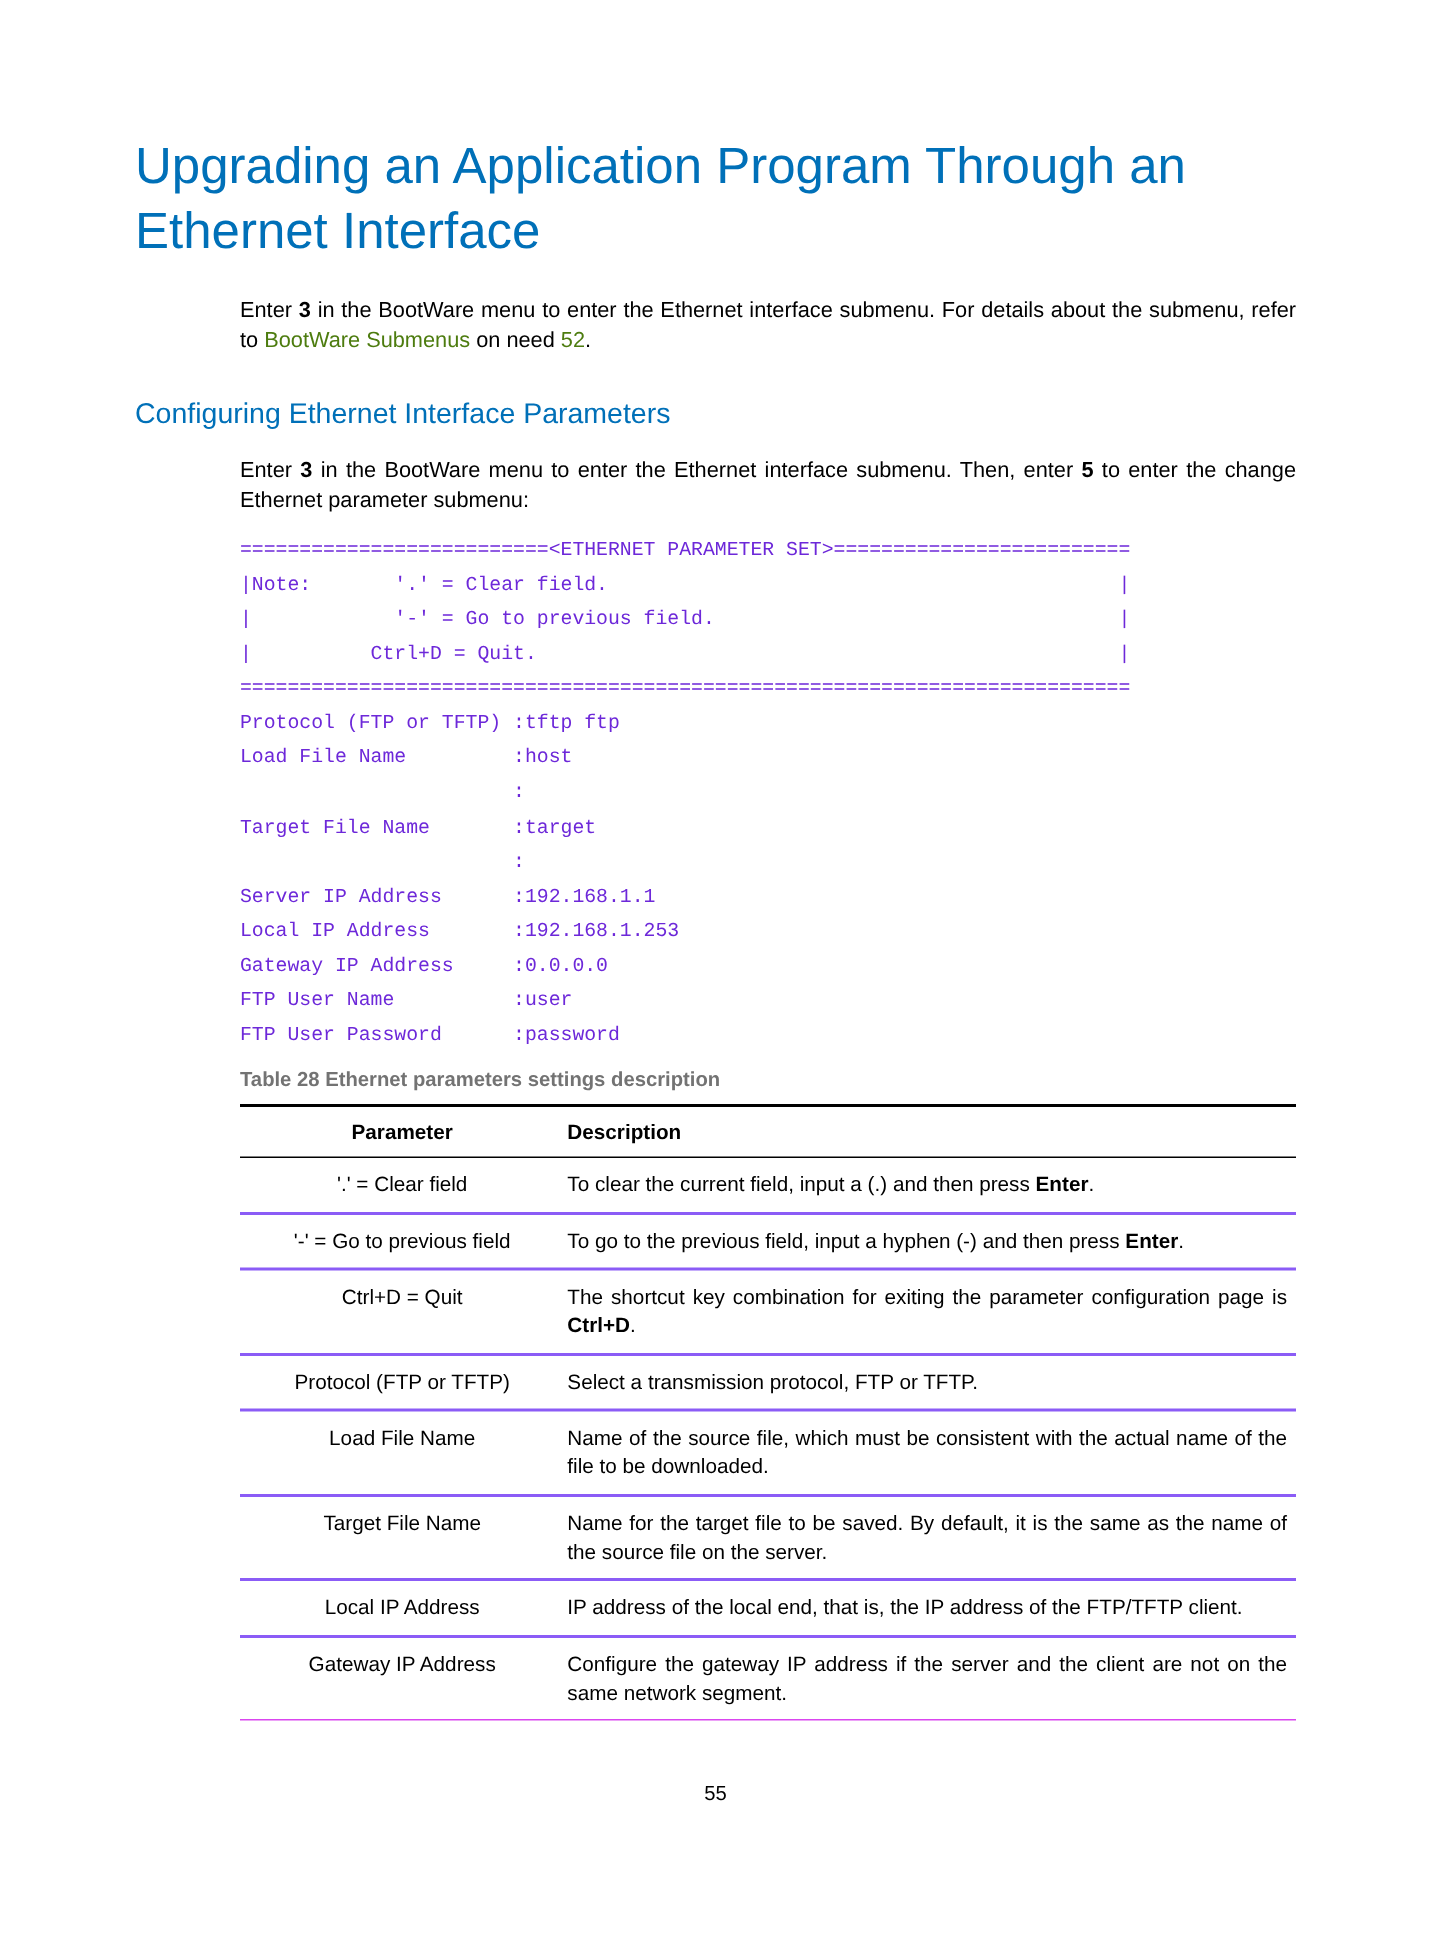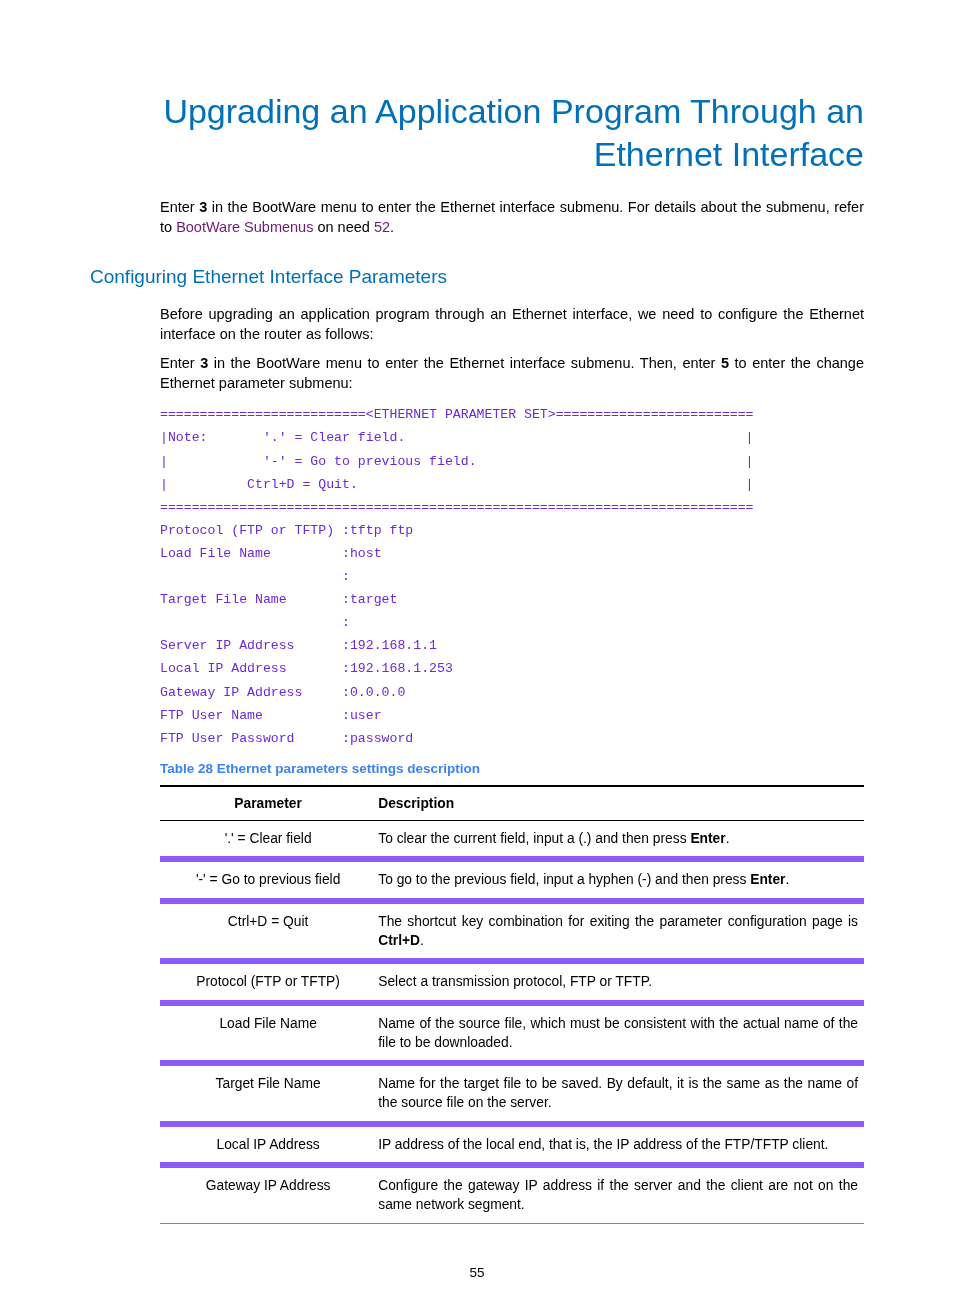--- a/index.html
+++ b/index.html
@@ -12,63 +12,62 @@
     width: 954px;
     box-sizing: border-box;
   }
   h1 {
     font-family: "Century Gothic", "Futura", Arial, sans-serif;
     font-weight: 300;
     color: #0070b8;
     font-size: 34px;
     margin: 0 0 22px 0;
     line-height: 1.25;
-    text-align: right;
   }
   h2 {
     font-family: "Century Gothic", "Futura", Arial, sans-serif;
     font-weight: 300;
     color: #0070b8;
     font-size: 19px;
     margin: 26px 0 14px 0;
   }
   .body-block {
     margin-left: 70px;
     text-align: justify;
   }
   p { margin: 8px 0; }
-  a.link { color: #701a75; text-decoration: none; }
+  a.link { color: #4d7c0f; text-decoration: none; }
   pre {
     font-family: "Courier New", monospace;
     font-size: 13.2px;
     line-height: 1.75;
     white-space: pre;
     margin: 10px 0 10px 0;
     color: #6d28d9;
   }
   .table-caption {
-    color: #3b82f6;
+    color: #737373;
     font-weight: bold;
     font-size: 13.5px;
     margin: 6px 0 6px 0;
   }
   table {
     border-collapse: collapse;
     width: 100%;
     font-size: 13.8px;
   }
   thead th {
     text-align: left;
     border-top: 2px solid #000;
     border-bottom: 1.5px solid #000;
     padding: 7px 6px 7px 0;
     font-weight: bold;
   }
   tbody td {
-    border-bottom: 6px solid #8b5cf6;
+    border-bottom: 2px solid #8b5cf6;
     padding: 8px 6px 8px 0;
     vertical-align: top;
   }
   tbody tr:last-child td {
     border-bottom: 1px solid #d946ef;
   }
   .col-param { width: 31%; padding-left: 4px; text-align: center;}
   .page-num {
     text-align: center;
     margin-top: 40px;
@@ -82,21 +81,20 @@
 
 <div class="body-block">
   <p>
     <span>Enter </span><b>3</b><span> in the BootWare menu to enter the Ethernet interface submenu. For details about the submenu, refer to </span><a class="link">BootWare Submenus</a><span> on need </span><a class="link">52</a><span>.</span>
   </p>
 </div>
 
 <h2>Configuring Ethernet Interface Parameters</h2>
 
 <div class="body-block">
-  <p>Before upgrading an application program through an Ethernet interface, we need to configure the Ethernet interface on the router as follows:</p>
   <p>
     <span>Enter </span><b>3</b><span> in the BootWare menu to enter the Ethernet interface submenu. Then, enter </span><b>5</b><span> to enter the change Ethernet parameter submenu:</span>
   </p>
 
   <pre>==========================&lt;ETHERNET PARAMETER SET&gt;=========================
 |Note:       '.' = Clear field.                                           |
 |            '-' = Go to previous field.                                  |
 |          Ctrl+D = Quit.                                                 |
 ===========================================================================
 Protocol (FTP or TFTP) :tftp ftp

